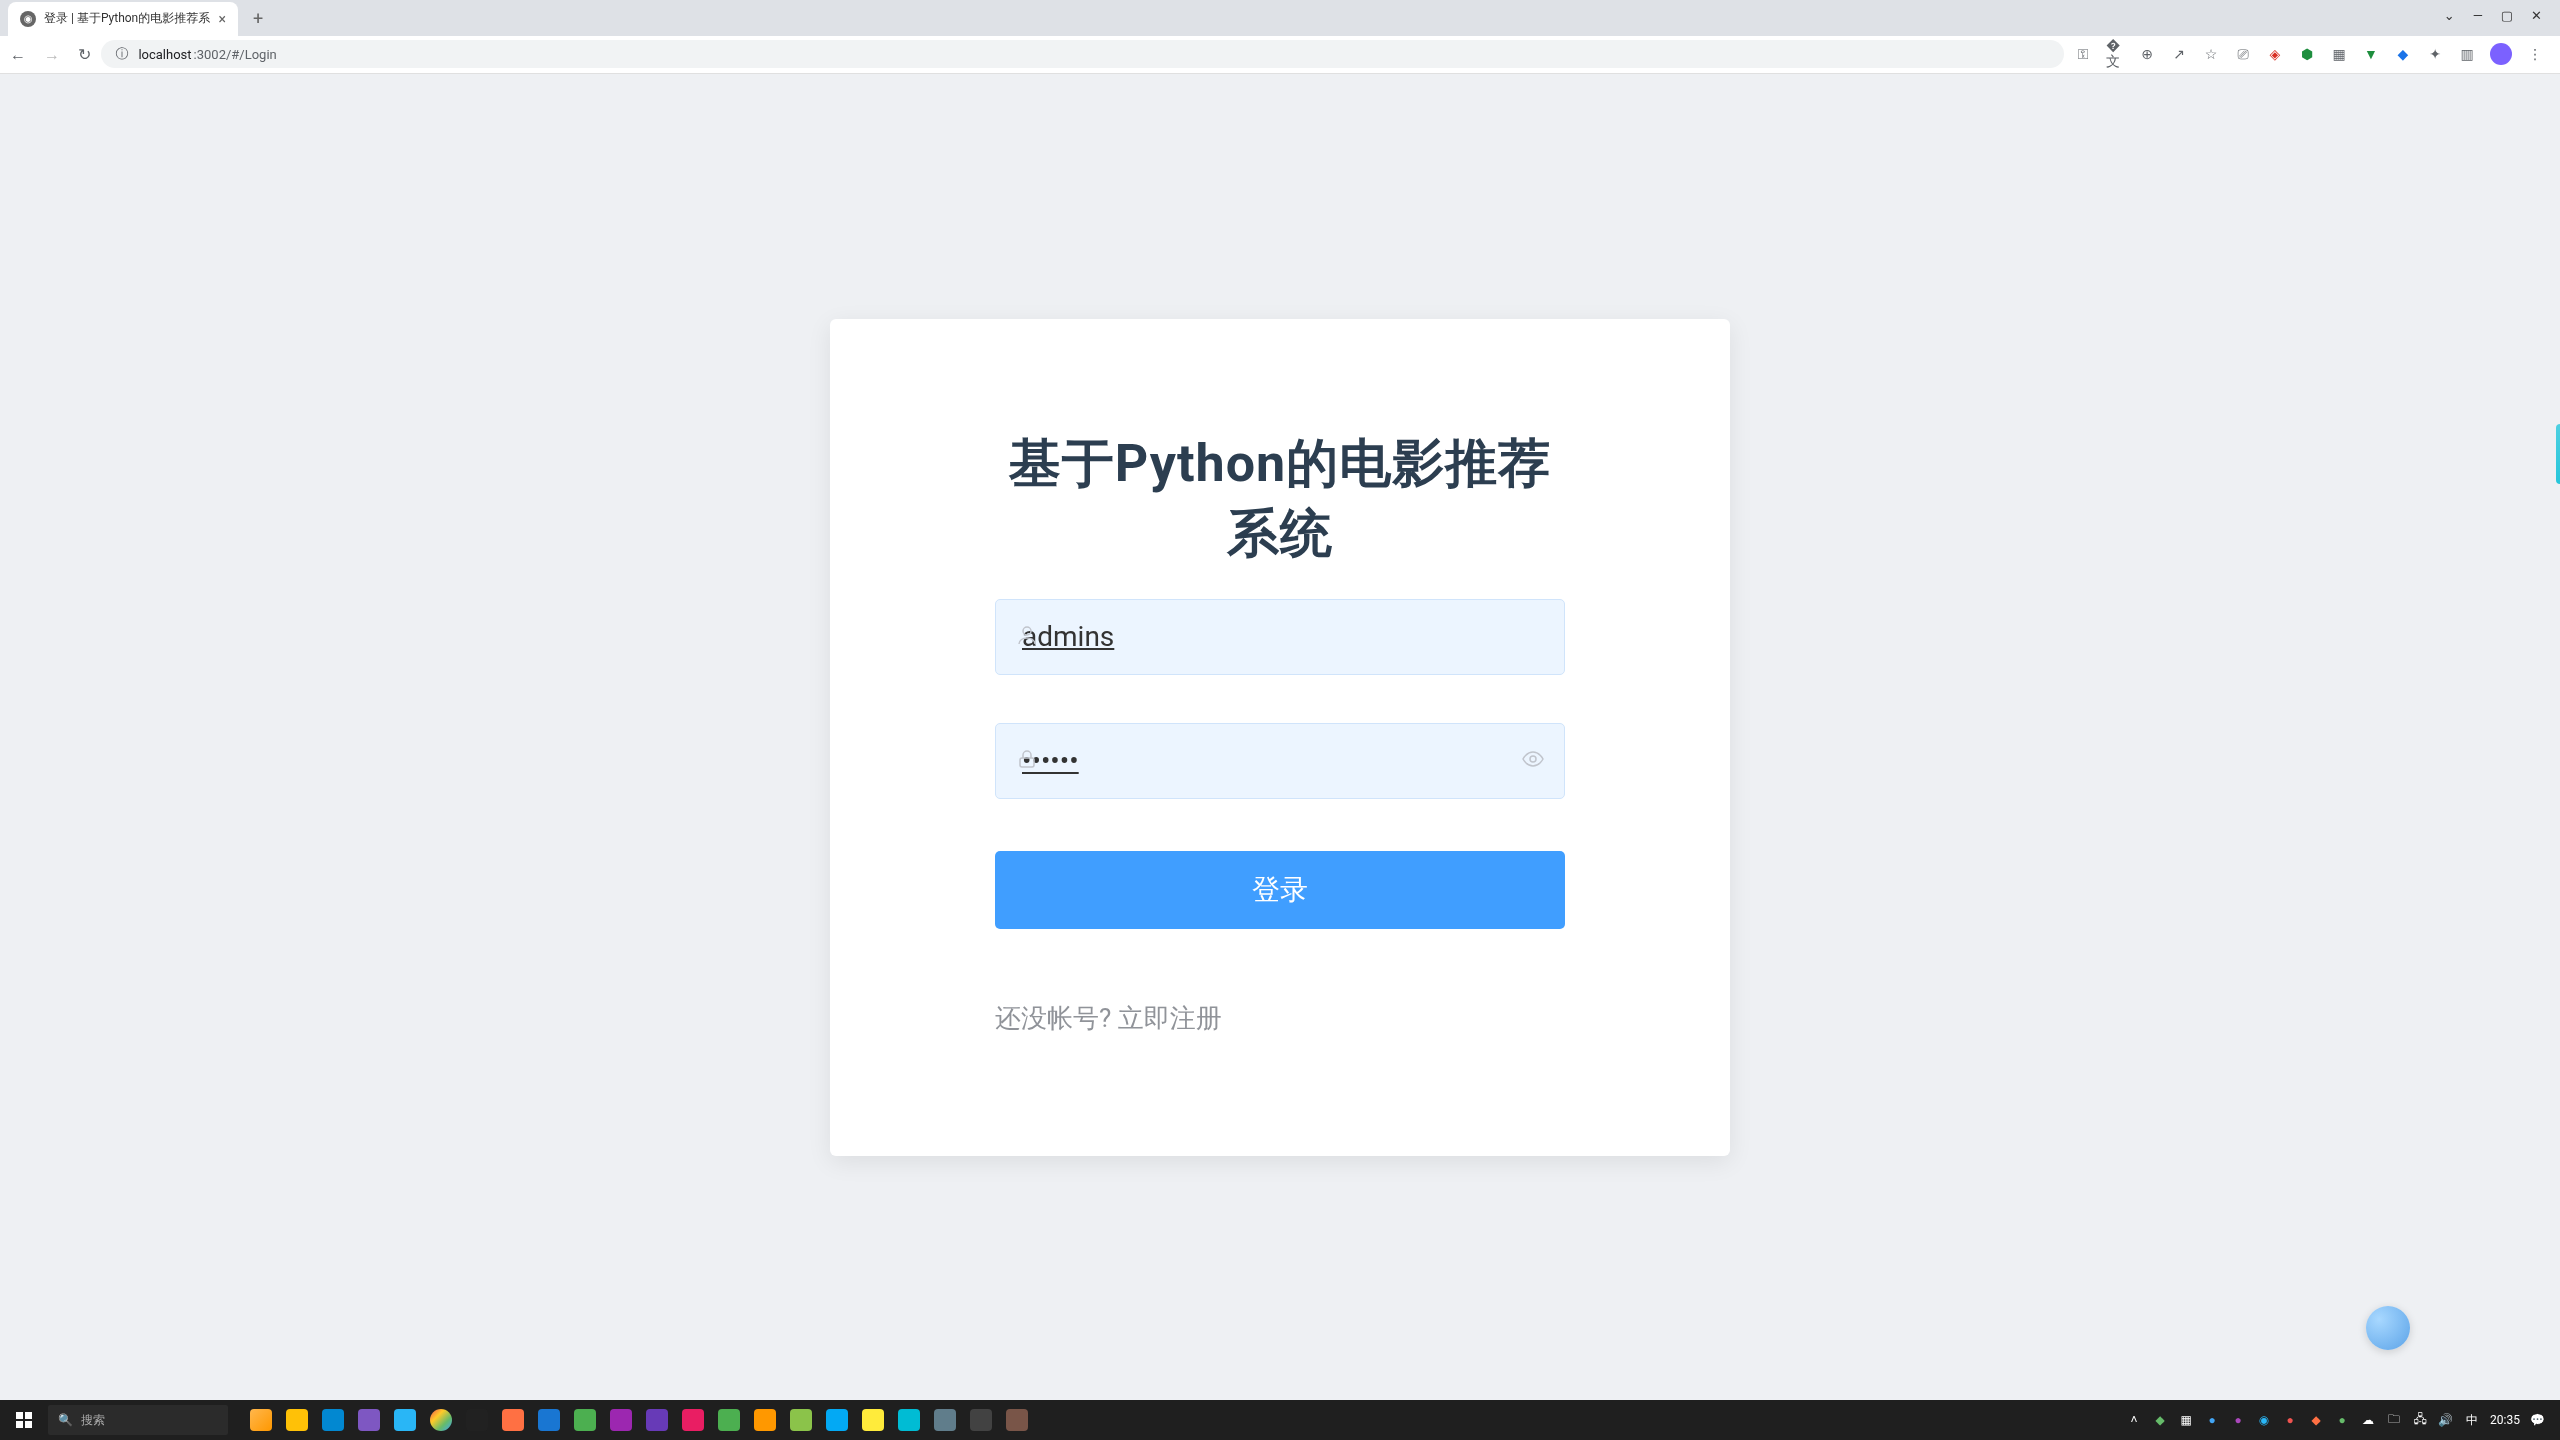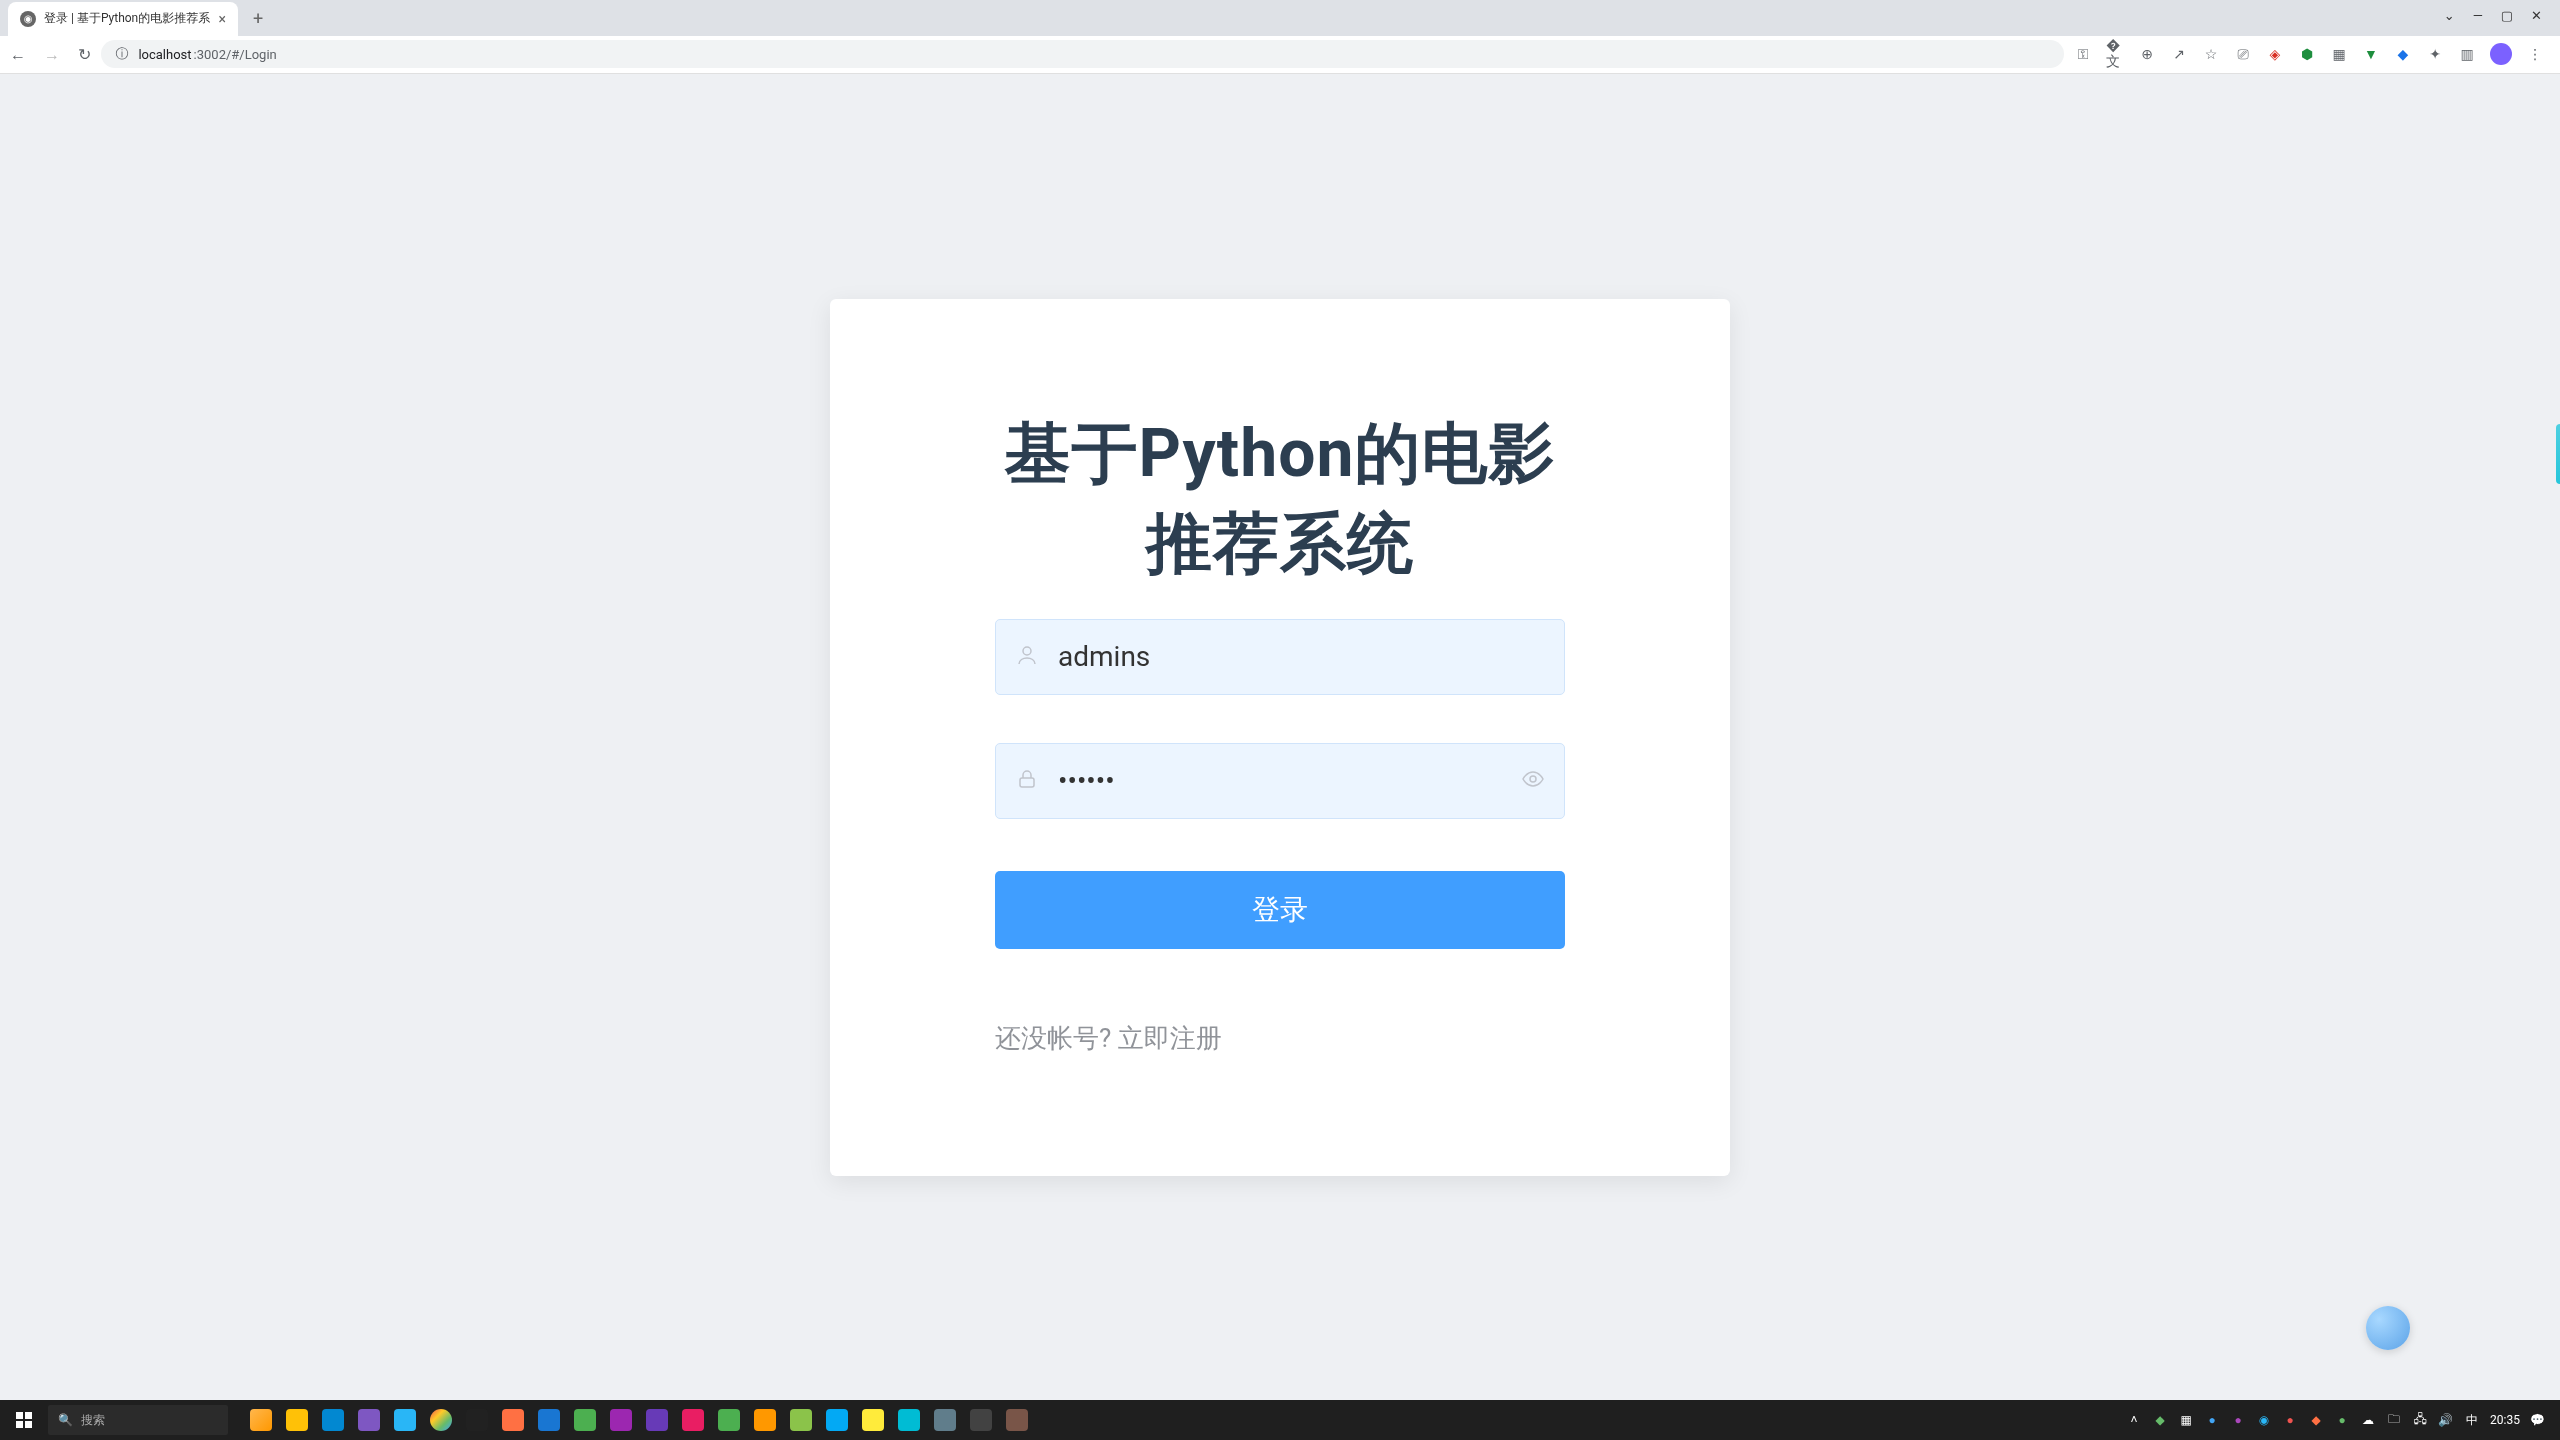--- a/index.html
+++ b/index.html
@@ -25,24 +25,24 @@
     .toolbar-icon { width: 18px; height: 18px; display:flex; align-items:center; justify-content:center; font-size:14px; color:#5f6368; cursor:pointer;}
     .ti-red { color:#d93025; }
     .ti-green { color:#1e8e3e; }
     .ti-blue { color:#1a73e8; }
     .avatar { width: 22px; height: 22px; border-radius: 50%; background: #7b61ff; }
 
     
     .page { width: 100%; height: calc(100% - 74px - 40px); background: #eef0f3; display: flex; align-items: center; justify-content: center; position: relative; }
 
     .login-card { width: 900px; background: #fff; border-radius: 6px; box-shadow: 0 6px 24px rgba(0,0,0,0.08); padding: 110px 165px 120px; }
-    .login-title { font-size: 66px; font-weight: 700; color: #2c3e50; text-align: center; margin-bottom: 30px; letter-spacing: 1px;}
+    .login-title { font-size: 52px; font-weight: 700; color: #2c3e50; text-align: center; margin-bottom: 30px; letter-spacing: 1px;}
 
     .input-wrap { position: relative; margin-bottom: 48px; }
-    .input-field { width: 100%; height: 76px; background: #ecf5ff; border: 1px solid #d0e4fb; border-radius: 5px; padding: 0 56px 0 62px; font-size: 28px; color: #333; outline: none; }
+    .input-field { width: 100%; height: 76px; background: #ecf5ff; border: 1px solid #d0e4fb; border-radius: 5px; padding: 0 56px 0 26px; font-size: 28px; color: #333; outline: none; text-decoration: underline; }
     .input-field::placeholder { color: #999; }
     .input-icon-left { position: absolute; left: 20px; top: 50%; transform: translateY(-50%); color: #c0c4cc; }
     .input-icon-right { position: absolute; right: 20px; top: 50%; transform: translateY(-50%); color: #c0c4cc; cursor:pointer;}
     .input-icon-left svg, .input-icon-right svg { width: 24px; height: 24px; }
 
     .login-btn { width: 100%; height: 78px; background: #409eff; color: #fff; font-size: 28px; border: none; border-radius: 5px; cursor: pointer; margin-top: 4px; }
 
     .register-row { margin-top: 72px; font-size: 26px; color: #909399; }
     .register-link { color: #909399; cursor: pointer; }
 

